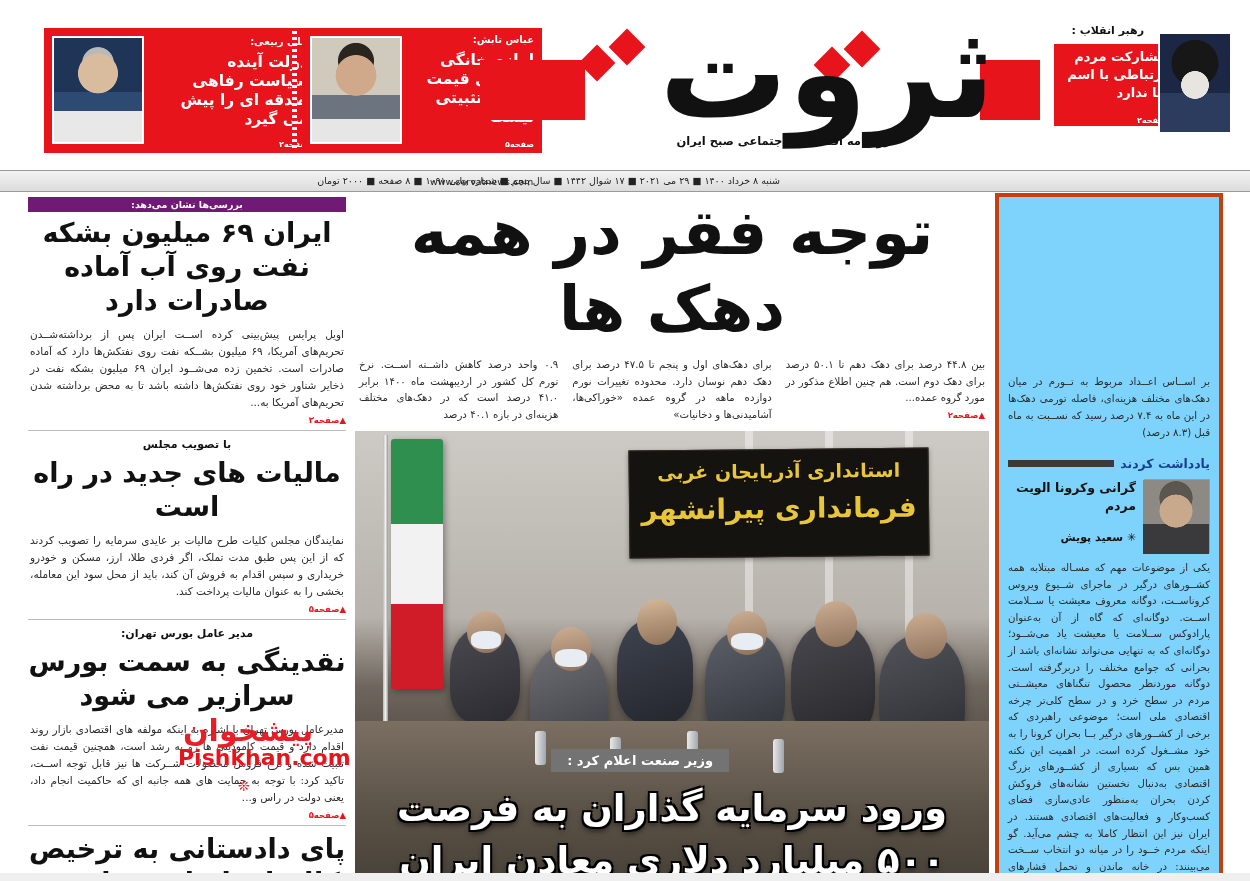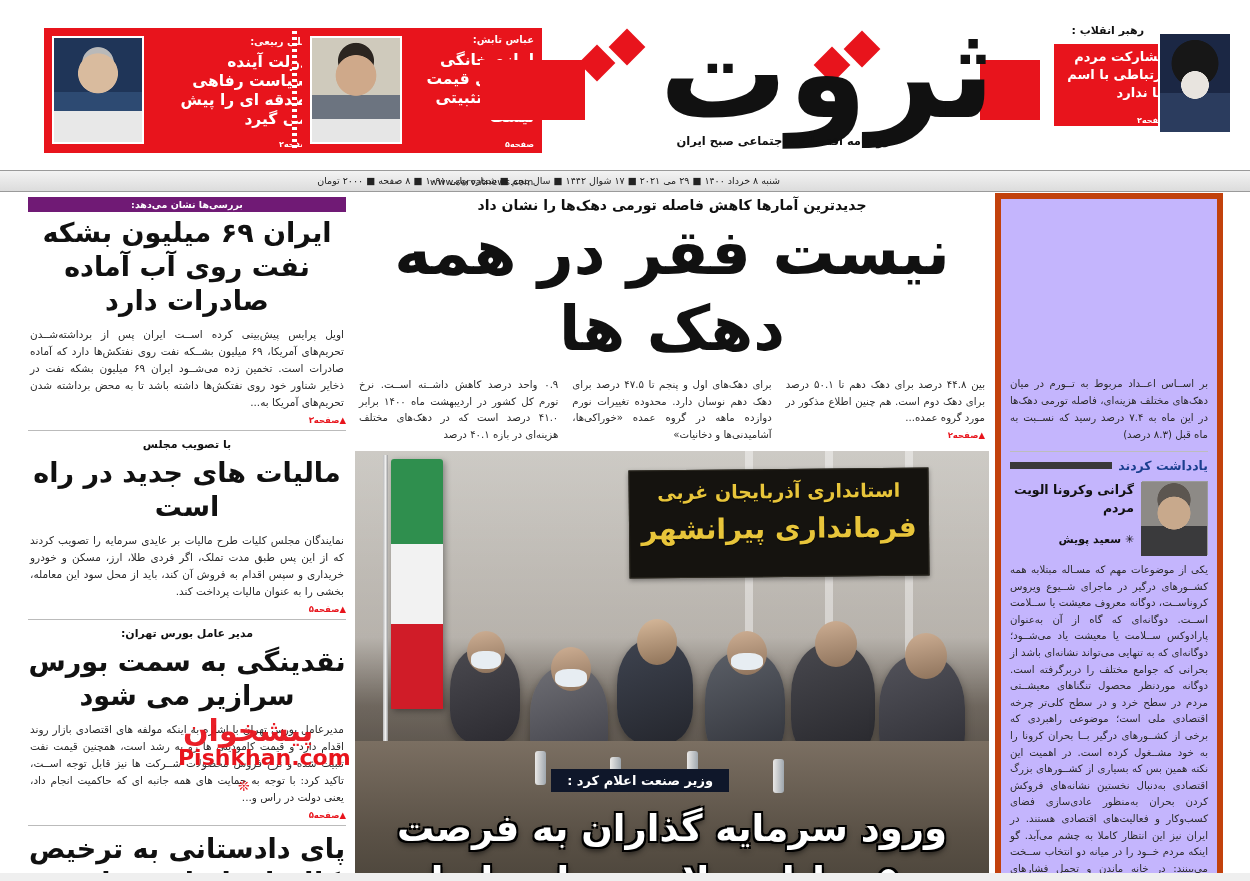--- a/index.html
+++ b/index.html
@@ -70,21 +70,21 @@
     position: absolute; left: 430px; top: 5px;
     font-size: 9.5px; color: #222; direction: ltr;
   }
 
   
   .body-area { position: absolute; left: 0; top: 193px; width: 1250px; height: 688px; }
 
   .col-left { position: absolute; left: 28px; top: 0; width: 318px; height: 686px; }
   .col-center { position: absolute; left: 355px; top: 0; width: 634px; }
   .col-right { position: absolute; left: 995px; top: 0; width: 228px; height: 686px;
-    background: #c4b5fd; border: 6px solid #c2410c; }
+    background: #7dd3fc; border: 4px solid #c2410c; }
 
   
   .art { position: relative; direction: rtl; text-align: right; }
   .art .kick-bar {
     background: #701a75; color: #fff; font-size: 9.5px; font-weight: bold;
     padding: 2px 8px; display: inline-block; text-align: center; width: 100%;
   }
   .art .kick-plain { font-size: 11px; color: #111; text-align: center; font-weight: bold; padding: 3px 0 1px; }
   .art h2 {
     font-size: 27px; font-weight: bold; color: #111; line-height: 34px;
@@ -156,21 +156,21 @@
   .head {
     position: absolute; border-radius: 50%;
     background: linear-gradient(170deg,#cdae93,#8d725b);
   }
   .mask { position: absolute; background: #e7edf2; border-radius: 40%; }
   .bottle { position: absolute; width: 11px; height: 34px; border-radius: 3px;
     background: linear-gradient(to right,rgba(255,255,255,.85),rgba(190,210,230,.6)); }
 
   .photo-kicker {
     position: absolute; right: 260px; top: 318px;
-    background: #0f172a; color: #fff; font-size: 13px; font-weight: bold;
+    background: #737373; color: #fff; font-size: 13px; font-weight: bold;
     padding: 4px 16px; direction: rtl;
   }
   .photo-title {
     position: absolute; right: 16px; left: 16px; top: 352px;
     color: #fff; direction: rtl; text-align: center;
     font-size: 37px; font-weight: bold; line-height: 52px;
     text-shadow: 2px 2px 0 #000, -2px 2px 0 #000, 2px -2px 0 #000, -2px -2px 0 #000,
                  0 3px 6px rgba(0,0,0,.85);
     letter-spacing: -.5px;
   }
@@ -318,22 +318,21 @@
 
       </div>
 
       <div class="wm-fa">پیشخوان</div>
       <div class="wm">Pishkhan.com</div>
       <div class="wm-dots">❊</div>
     </div>
 
     <div class="col-center">
 
-      <div class="lead-kicker">جدیدترین آمارها کاهش فاصله تورمی دهک‌ها را نشان داد</div>
-      <div class="lead-title">نیست فقر در همه دهک ها</div>
+      <div class="lead-title">توجه فقر در همه دهک ها</div>
 
       <div class="lead-cols">
         <div class="c">
           <span>بین ۴۴.۸ درصد برای دهک دهم تا ۵۰.۱ درصد برای دهک دوم است. هم چنین اطلاع مذکور در مورد گروه عمده...</span>
           <div class="more">
             <span>▲</span><span>صفحه۲</span>
           </div>
         </div>
         <div class="c">برای دهک‌های اول و پنجم تا ۴۷.۵ درصد برای دهک دهم نوسان دارد. محدوده تغییرات نورم دوازده ماهه در گروه عمده «خوراکی‌ها، آشامیدنی‌ها و دخانیات»</div>
         <div class="c">۰.۹ واحد درصد کاهش داشــته اســت. نرخ تورم کل کشور در اردیبهشت ماه ۱۴۰۰ برابر ۴۱.۰ درصد است که در دهک‌های مختلف هزینه‌ای در بازه ۴۰.۱ درصد</div>

